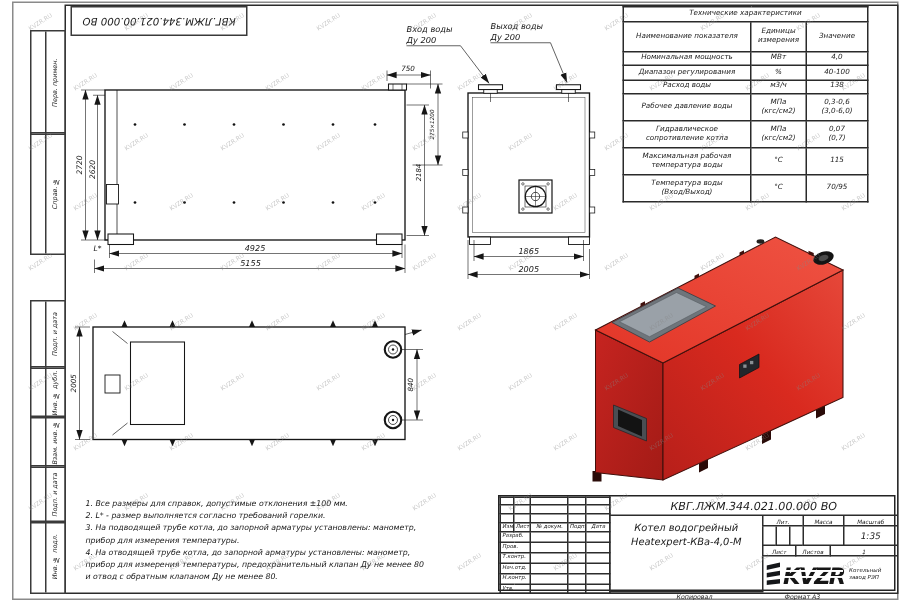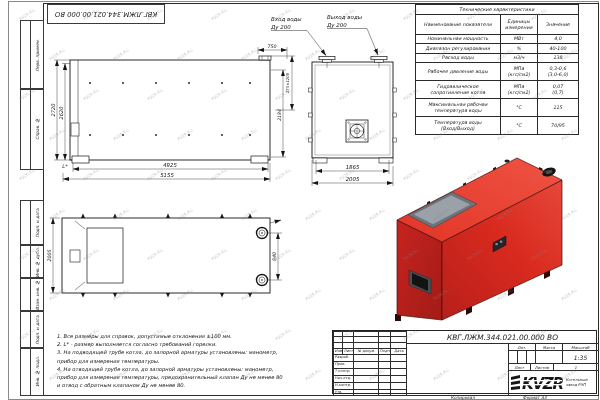--- a/index.html
+++ b/index.html
@@ -461,20 +461,26 @@
             <td colspan="2">Утв.</td>
             <td></td>
             <td></td>
             <td></td>
           </tr>
     </tbody>
       </table>
 
     <div class="cell" style="left:73px;top:0;width:192px;height:13px;font-size:7.4px;">КВГ.ЛЖМ.344.021.00.000 ВО</div>
 
+    <div class="cell" style="left:73px;top:13px;width:102px;height:51px;align-items:flex-start;justify-content:center;">
+      <div style="text-align:center;padding-top:4px;font-size:6.6px;line-height:8.5px;">
+        <div>Котел водогрейный</div>
+        <div>Heatexpert-КВа-4,0-М</div>
+      </div>
+    </div>
 
     <div class="cell" style="left:175px;top:13px;width:27px;height:7px;">Лит.</div>
     <div class="cell" style="left:202px;top:13px;width:27px;height:7px;">Масса</div>
     <div class="cell" style="left:229px;top:13px;width:36px;height:7px;">Масштаб</div>
     <div class="cell" style="left:175px;top:20px;width:9px;height:13px;"></div>
     <div class="cell" style="left:184px;top:20px;width:9px;height:13px;"></div>
     <div class="cell" style="left:193px;top:20px;width:9px;height:13px;"></div>
     <div class="cell" style="left:202px;top:20px;width:27px;height:13px;"></div>
     <div class="cell" style="left:229px;top:20px;width:36px;height:13px;font-size:6px;">1:35</div>
 

